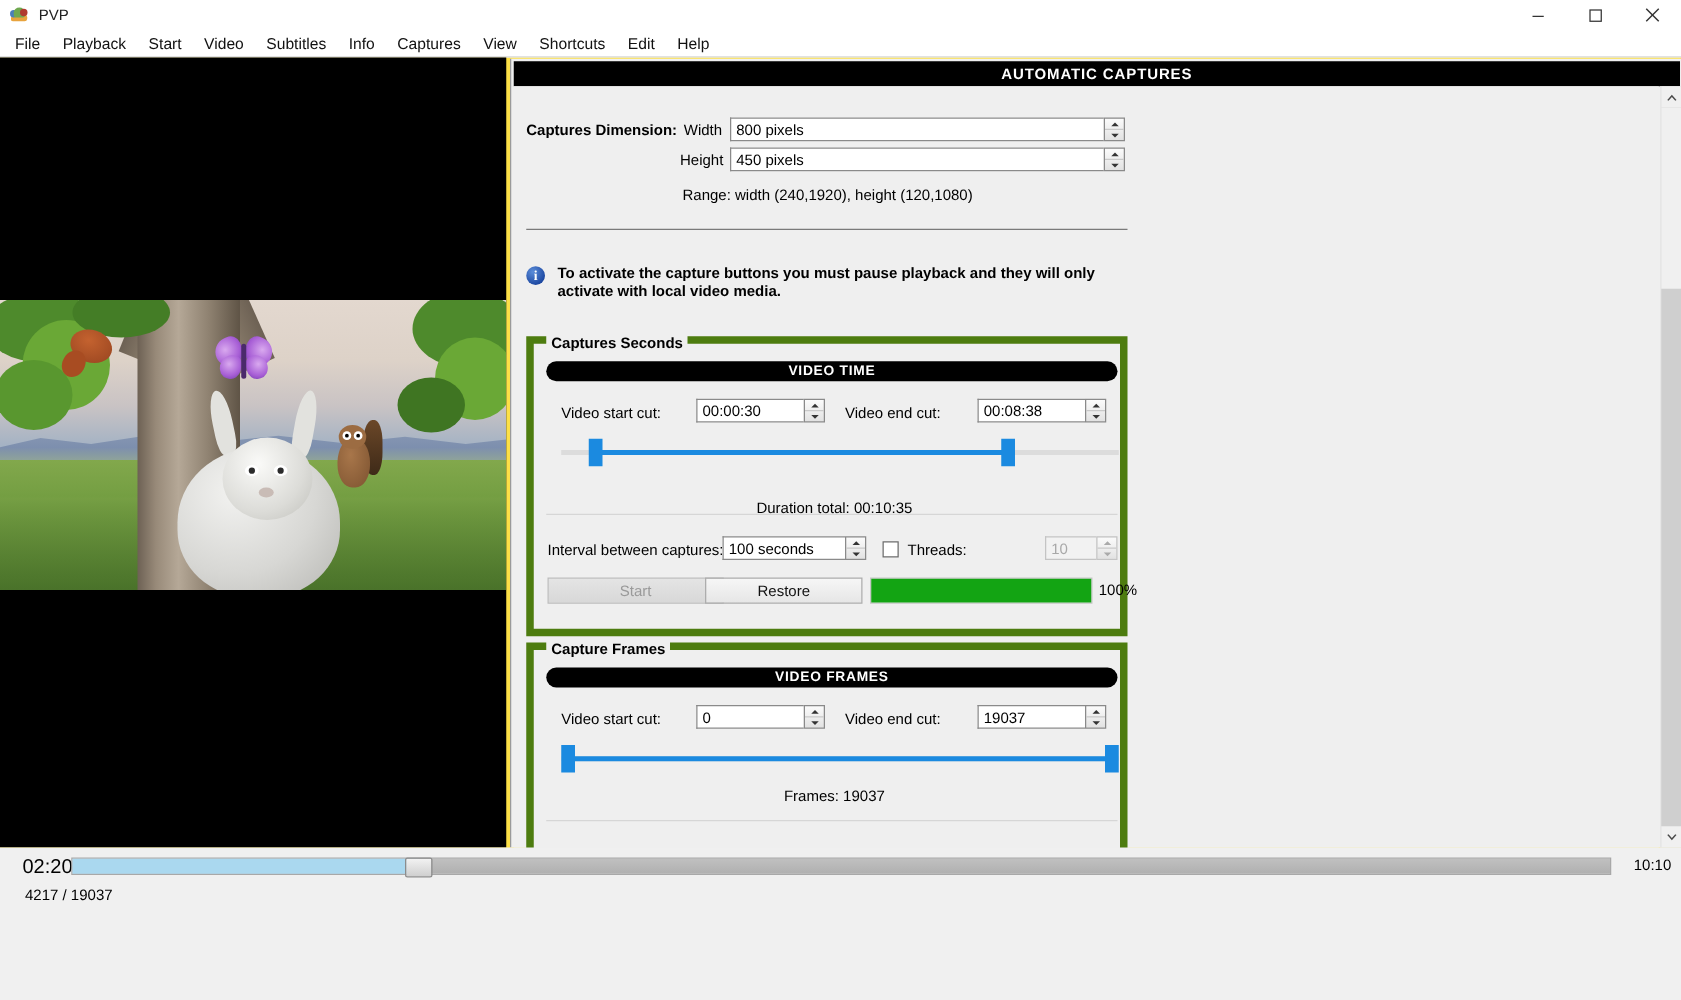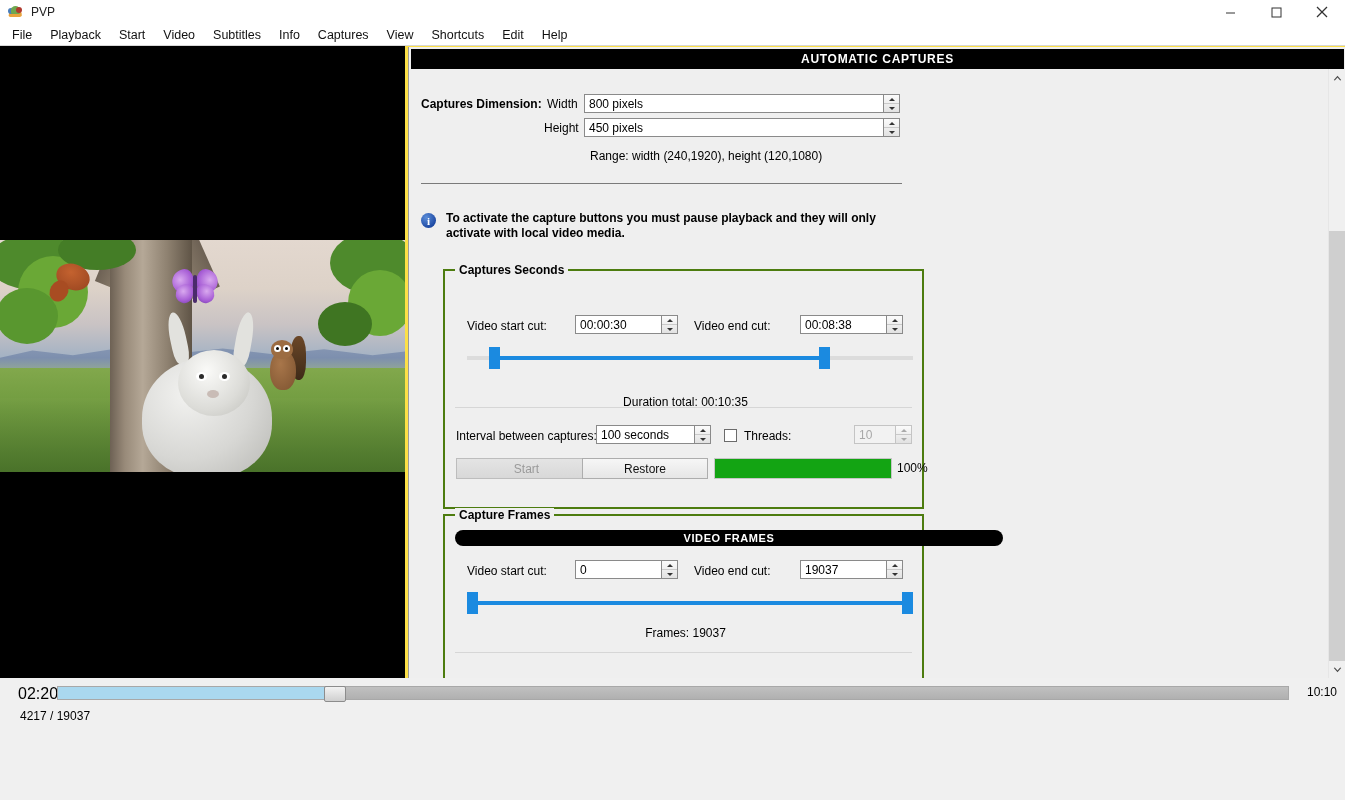--- a/index.html
+++ b/index.html
@@ -169,37 +169,37 @@
     display: flex; flex-direction: column;
   }
   .spin-btns .up, .spin-btns .dn {
     flex: 1; display: flex; align-items: center; justify-content: center;
   }
   .spin-btns .up { border-bottom: 1px solid #c9c9c9; }
   .tri-up { width:0;height:0;border-left:3px solid transparent;border-right:3px solid transparent;border-bottom:3px solid #333; }
   .tri-dn { width:0;height:0;border-left:3px solid transparent;border-right:3px solid transparent;border-top:3px solid #333; }
   .tri-up.dis { border-bottom-color:#aaa; } .tri-dn.dis { border-top-color:#aaa; }
 
-  .range-note { position: absolute; left: 135px; top: 80px; font-size: 12px; margin-left: 44px; }
+  .range-note { position: absolute; left: 135px; top: 80px; font-size: 12px; }
 
   .hr-sep { position:absolute; left:10px; top:114px; width:481px; height:0;
     border-top: 1px solid #7a7a7a; }
 
   .info-box { position: absolute; left: 10px; top: 142px; width: 492px; display: flex; }
   .info-icon {
     width: 15px; height: 15px; border-radius: 50%; flex: none; margin-top: 2px;
     background: radial-gradient(circle at 35% 30%, #5b8dd9 0%, #1b46a0 75%, #0f2f75 100%);
     color: #fff; font-size: 11px; font-weight: bold;
     display: flex; align-items: center; justify-content: center;
     font-family: "Liberation Serif", serif;
   }
   .info-text { margin-left: 10px; font-size: 12px; font-weight: bold; line-height: 15px; }
 
   .group {
-    position: absolute; border: 2px solid #4d7c0f; background: #efefef; margin-left: 22px;
+    position: absolute; border: 6px solid #4d7c0f; background: #efefef;
   }
   .group-title {
     position: absolute; left: 10px; top: -8px; background: #efefef;
     padding: 0 4px; font-size: 12px; font-weight: bold;
   }
   .blackbar {
     position: absolute; height: 16px; background: #000; color: #fff;
     border-radius: 8px; font-size: 11px; font-weight: bold; letter-spacing: .6px;
     display: flex; align-items: center; justify-content: center;
   }
@@ -398,20 +398,21 @@
 
       <div class="hr-sep"></div>
 
       <div class="info-box">
         <div class="info-icon">i</div>
         <div class="info-text">To activate the capture buttons you must pause playback and they will only activate with local video media.</div>
       </div>
 
       <div class="group" style="left:10px; top:200px; width:481px; height:240px;">
         <div class="group-title">Captures Seconds</div>
+        <div class="blackbar" style="left:10px; top:14px; width:457px;">VIDEO TIME</div>
 
         <div class="lbl" style="left:22px; top:48px;">Video start cut:</div>
         <div class="spin-wrap" style="left:130px; top:44px;">
           <div class="spin-input" style="width:86px;">00:00:30</div>
           <div class="spin-btns">
             <div class="up">
                 <span class="tri-up"></span>
               </div>
             <div class="dn">
                 <span class="tri-dn"></span>
@@ -473,21 +474,21 @@
         <div class="btn disabled" style="left:11px; top:187px; width:141px;">Start</div>
         <div class="btn" style="left:137px; top:187px; width:126px;">Restore</div>
         <div class="progress-outer" style="left:269px; top:187px; width:178px;">
           <div class="progress-fill" id="cap-prog" style="width: 100%;"></div>
         </div>
         <div class="progress-pct" style="left:452px; top:190px;">100%</div>
       </div>
 
       <div class="group" style="left:10px; top:445px; width:481px; height:245px;">
         <div class="group-title">Capture Frames</div>
-        <div class="blackbar" style="left:10px; top:14px; width:548px;">VIDEO FRAMES</div>
+        <div class="blackbar" style="left:10px; top:14px; width:457px;">VIDEO FRAMES</div>
 
         <div class="lbl" style="left:22px; top:48px;">Video start cut:</div>
         <div class="spin-wrap" style="left:130px; top:44px;">
           <div class="spin-input" style="width:86px;">0</div>
           <div class="spin-btns">
             <div class="up">
                 <span class="tri-up"></span>
               </div>
             <div class="dn">
                 <span class="tri-dn"></span>

